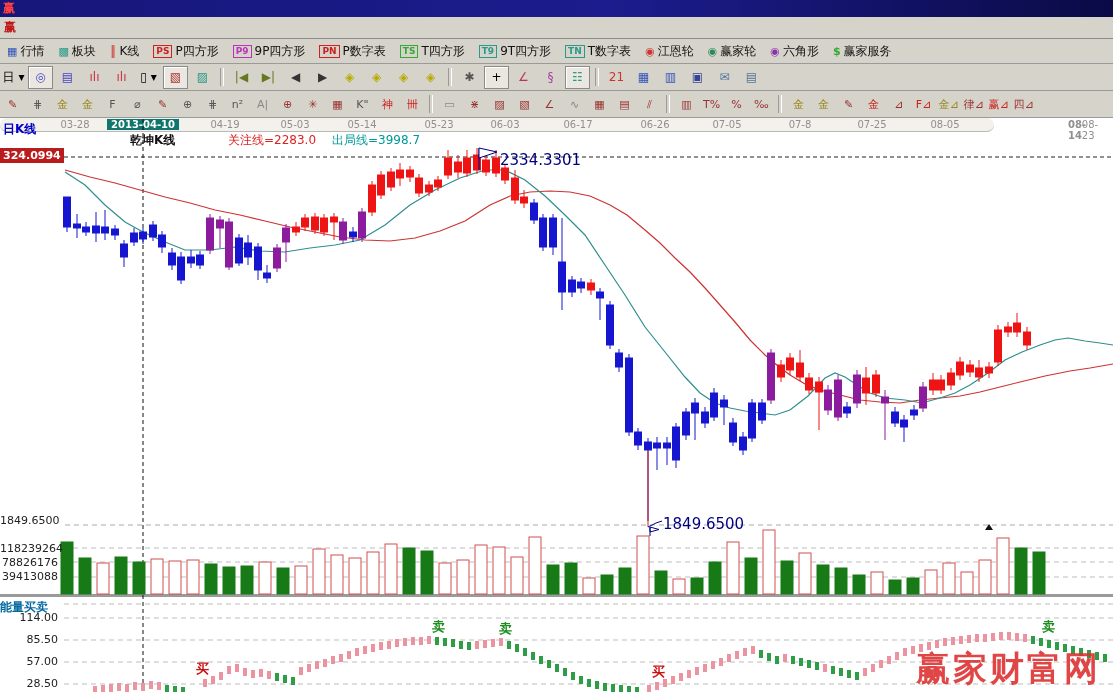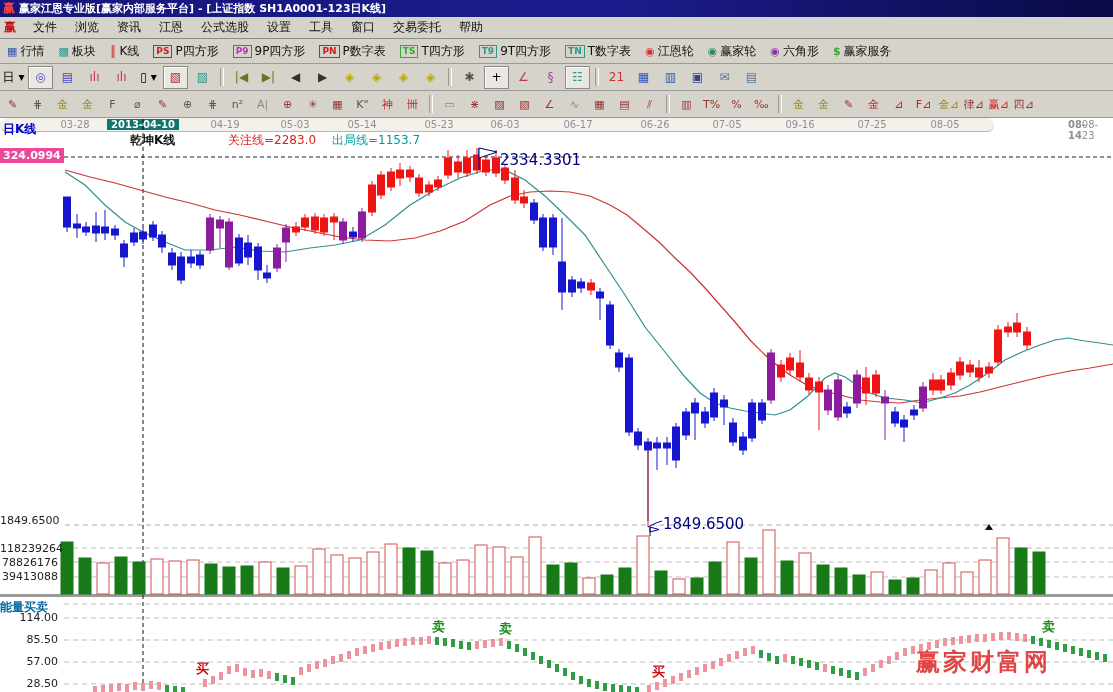--- a/index.html
+++ b/index.html
@@ -24,39 +24,37 @@
   .ibtn.pressed{background:#e9e7df;border:1px solid #8a8a8a;box-shadow:inset 1px 1px 0 #fff;}
   .ibtn.small{width:21px;height:19px;font-size:11px;}
   .tsep{width:2px;height:18px;border-left:1px solid #9a9a9a;border-right:1px solid #fff;margin:0 4px;}
   
   #chart-area{position:absolute;left:0;top:118px;width:1113px;height:574px;background:#fff;}
   #date-row{position:absolute;left:0;top:0;width:994px;height:13px;background:#f3f1ec;border-bottom:1px solid #b8b8b8;border-radius:7px;}
   .date-label{position:absolute;top:1px;font-size:10px;color:#8f8f8f;transform:translateX(-50%);}
   .date-label.hl{background:#0f766e;color:#fff;padding:0 4px;font-weight:bold;}
   #chart-svg{position:absolute;left:0;top:0;}
   .abs{position:absolute;white-space:nowrap;}
-  .price-tag{background:#ec4899;color:#fff;font-size:11px;font-weight:bold;padding:1px 3px;}
+  .price-tag{background:#b91c1c;color:#fff;font-size:11px;font-weight:bold;padding:1px 3px;}
   .navy{color:#000080;font-size:15px;}
   .axis-label{font-size:11px;color:#222;text-align:right;width:58px;}
   .sig{font-size:13px;font-weight:bold;}
   .sig.buy{color:#cc1111;}
   .sig.sell{color:#1e8e1e;}
-  #watermark{font-size:24px;font-weight:bold;color:#dd3333;letter-spacing:3px;opacity:.9;}
+  #watermark{font-size:34px;font-weight:bold;color:#dd3333;letter-spacing:3px;opacity:.9;}
 </style>
 </head>
 <body>
 
 <div class="titlebar">
   <span class="logo">赢</span>
-  <span>赢家江恩专业版[赢家内部服务平台] - [上证指数  SH1A0001-123日K线]</span>
 </div>
 
 <div class="menubar">
   <span class="winicon">赢</span>
-  <span id="menu-items"><span class="menu-item">文件</span><span class="menu-item">浏览</span><span class="menu-item">资讯</span><span class="menu-item">江恩</span><span class="menu-item">公式选股</span><span class="menu-item">设置</span><span class="menu-item">工具</span><span class="menu-item">窗口</span><span class="menu-item">交易委托</span><span class="menu-item">帮助</span></span>
 </div>
 
 <div class="toolbar" id="toolbar-main">
     <span class="tb-item">
       <span class="ticon" style="color: rgb(51, 85, 187);">▦</span>
       <span>行情</span>
     </span>
     <span class="tb-item">
       <span class="ticon" style="color: rgb(42, 154, 138);">▩</span>
       <span>板块</span>
@@ -189,21 +187,21 @@
       <span class="date-label" style="left: 75px;">03-28</span>
       <span class="date-label hl" style="left: 143px;">2013-04-10</span>
       <span class="date-label" style="left: 225px;">04-19</span>
       <span class="date-label" style="left: 295px;">05-03</span>
       <span class="date-label" style="left: 362px;">05-14</span>
       <span class="date-label" style="left: 439px;">05-23</span>
       <span class="date-label" style="left: 505px;">06-03</span>
       <span class="date-label" style="left: 578px;">06-17</span>
       <span class="date-label" style="left: 655px;">06-26</span>
       <span class="date-label" style="left: 727px;">07-05</span>
-      <span class="date-label" style="left: 800px;">09-16</span>
+      <span class="date-label" style="left: 800px;">07-8</span>
       <span class="date-label" style="left: 872px;">07-25</span>
       <span class="date-label" style="left: 945px;">08-05</span>
       <span class="date-label" style="left: 1077px; font-weight: bold;">08-14</span>
       <span class="date-label" style="left: 1090px;">08-23</span>
     </div>
   <svg id="chart-svg" width="1113" height="574">
       <rect x="0" y="476" width="1113" height="3" fill="#9a9a9a"></rect>
       <line x1="64" y1="430" x2="1113" y2="430" stroke="#bdbdbd" stroke-width="1" stroke-dasharray="5,4"></line>
       <line x1="64" y1="444" x2="1113" y2="444" stroke="#bdbdbd" stroke-width="1" stroke-dasharray="5,4"></line>
       <line x1="64" y1="459" x2="1113" y2="459" stroke="#bdbdbd" stroke-width="1" stroke-dasharray="5,4"></line>
@@ -606,21 +604,21 @@
       <rect x="1071" y="528" width="4" height="8" fill="#2e9e46"></rect>
       <rect x="1079" y="530" width="4" height="8" fill="#2e9e46"></rect>
       <rect x="1087" y="532" width="4" height="8" fill="#2e9e46"></rect>
       <rect x="1095" y="534" width="4" height="8" fill="#2e9e46"></rect>
       <rect x="1103" y="536" width="4" height="8" fill="#2e9e46"></rect>
     </svg>
 
   <div class="abs" style="left:3px;top:3px;color:#0000cc;font-weight:bold;font-size:12px">日K线</div>
   <div class="abs" style="left:130px;top:14px;color:#111;font-weight:bold;font-size:12px">乾坤K线</div>
   <div class="abs" style="left:228px;top:14px;color:#dd2222;font-size:12px">关注线=2283.0</div>
-  <div class="abs" style="left:332px;top:14px;color:#009999;font-size:12px">出局线=1153.7</div>
+  <div class="abs" style="left:332px;top:14px;color:#009999;font-size:12px">出局线=3998.7</div>
   <div class="abs price-tag" style="left:0;top:30px;">324.0994</div>
   <div class="abs navy" style="left:500px;top:33px;">2334.3301</div>
   <div class="abs navy" style="left:663px;top:397px;">1849.6500</div>
   <div class="abs axis-label" style="left:0;top:396px;">1849.6500</div>
   <div class="abs axis-label" style="left:0;top:424px;">118239264</div>
   <div class="abs axis-label" style="left:0;top:438px;">78826176</div>
   <div class="abs axis-label" style="left:0;top:452px;">39413088</div>
   <div class="abs" style="left:0;top:481px;color:#0369a1;font-weight:bold;font-size:12px">能量买卖</div>
   <div id="ind-levels">
       <div class="abs axis-label" style="left: 0px; top: 493px;">114.00</div>

